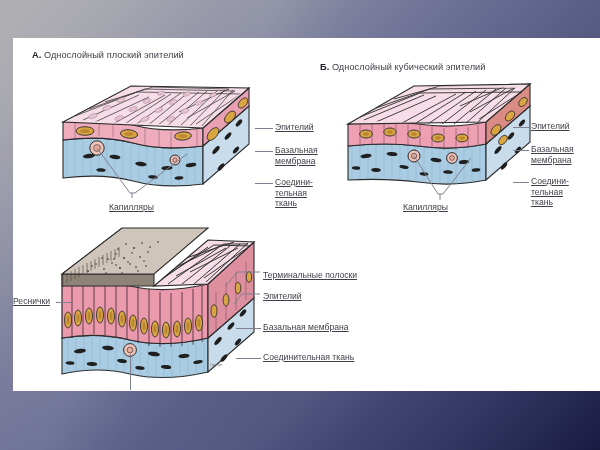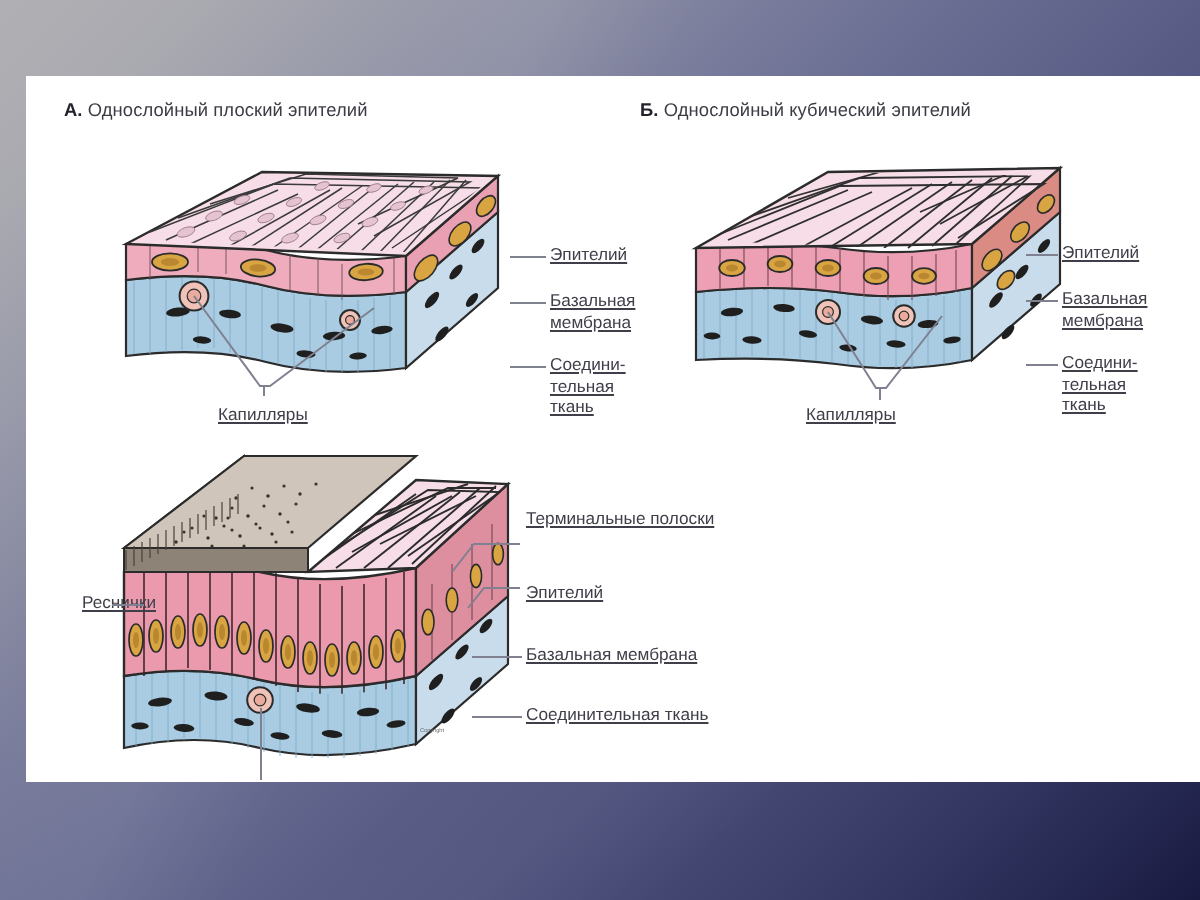--- a/index.html
+++ b/index.html
@@ -73,21 +73,21 @@
     color: #3c3c46;
     white-space: nowrap;
     letter-spacing: 0.05px;
   }
   .heading .letter {
     font-weight: bold;
     color: #23232c;
   }
 
   #head-a { left: 19px;  top: 12px; }
-  #head-b { left: 307px; top: 12px; }
+  #head-b { left: 307px; top: 24px; }
   #head-v { left: 19px;  top: 172px; }
 
   
   .label {
     position: absolute;
     font-size: 8.6px;
     line-height: 10.6px;
     color: #3f3f4a;
     white-space: pre-line;
     text-decoration: underline;
@@ -631,27 +631,27 @@
             <path d="M49,27 L49,37"></path>
           <path d="M53,25 L53,35"></path>
             <path d="M57,23 L57,33"></path>
             <path d="M61,21 L61,31"></path>
         </g>
 
         <text x="152" y="140" font-family="Liberation Sans, sans-serif" font-size="2.8" fill="#6a6a72">Copyright</text>
       </svg>
     </div>
 
-    <div class="label" style="left:0px; top:258px;margin-left:28px;">Реснички</div>
+    <div class="label" style="left:0px; top:258px;">Реснички</div>
     <div class="leader" style="left:43px; top:264px; width:16px;"></div>
 
     <svg style="position:absolute; left:212px; top:228px;" width="36" height="22">
       <path d="M1,20 L12,6 L35,6" fill="none" stroke="#7f8190" stroke-width="1"></path>
     </svg>
-    <div class="label" style="left:250px; top:216px;">Терминальные полоски</div>
+    <div class="label" style="left:250px; top:232px;">Терминальные полоски</div>
 
     <svg style="position:absolute; left:220px; top:252px;" width="28" height="16">
       <path d="M1,14 L9,4 L27,4" fill="none" stroke="#7f8190" stroke-width="1"></path>
     </svg>
     <div class="label" style="left:250px; top:253px;">Эпителий</div>
 
     <div class="leader" style="left:223px; top:290px; width:25px;"></div>
     <div class="label" style="left:250px; top:284px;">Базальная мембрана</div>
 
     <div class="leader" style="left:223px; top:320px; width:25px;"></div>

